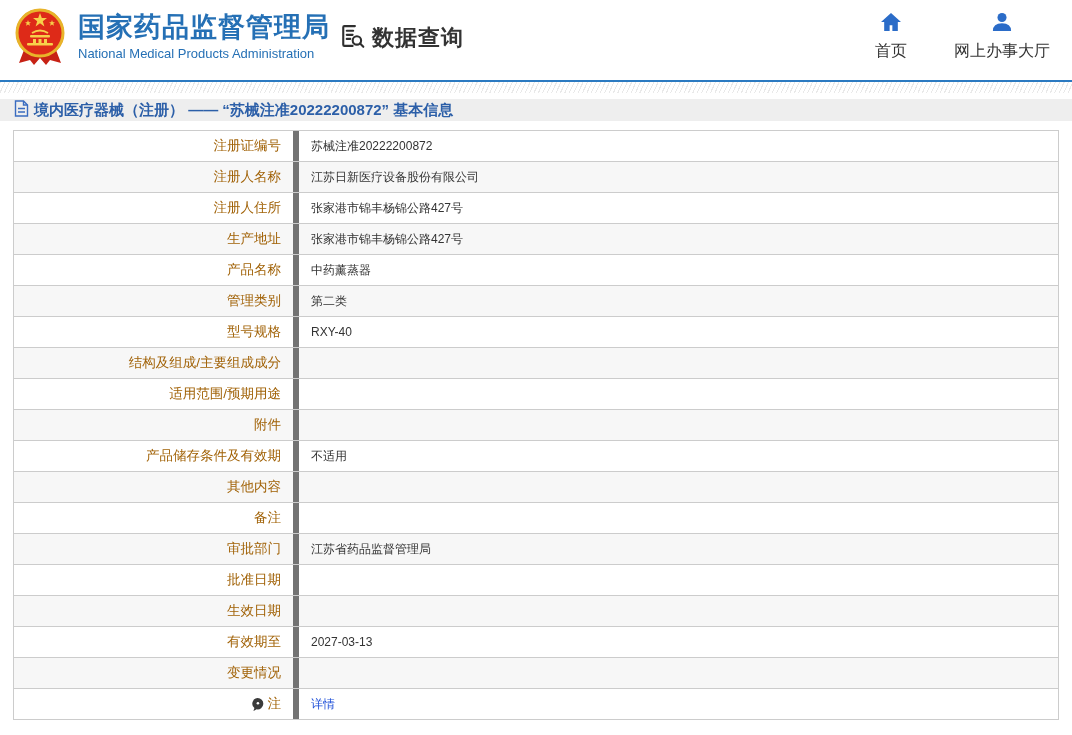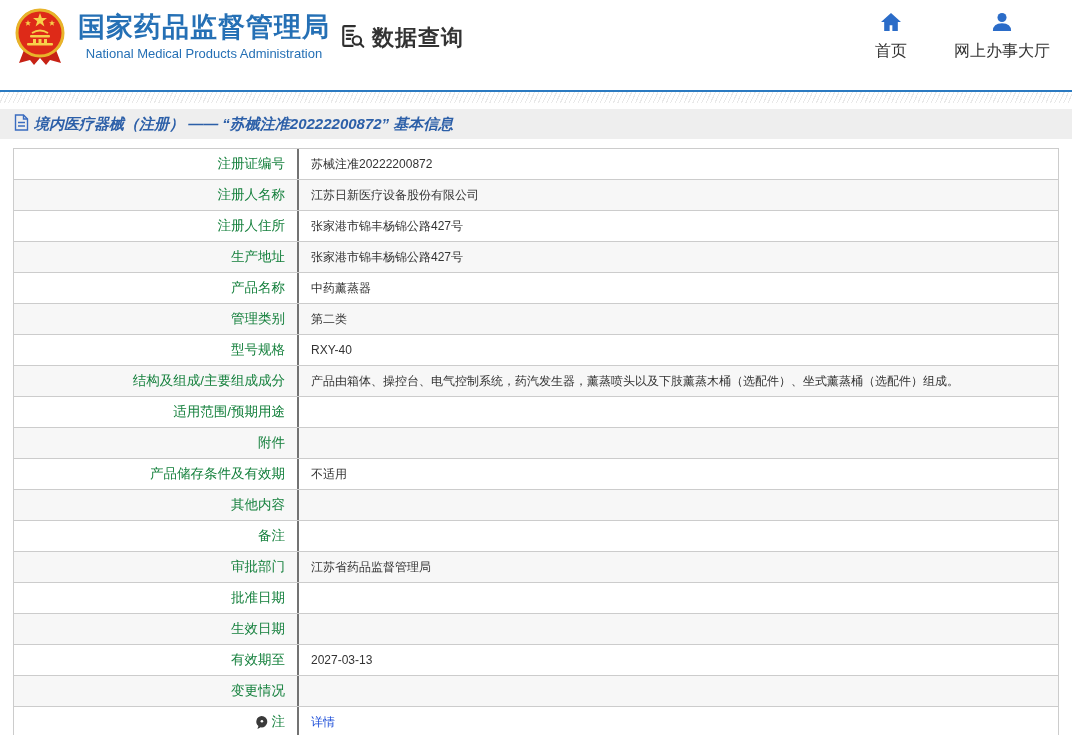--- a/index.html
+++ b/index.html
@@ -1,47 +1,47 @@
 <!DOCTYPE html>
 <html><head>
 <meta charset="utf-8">
 <style>
   * { margin: 0; padding: 0; box-sizing: border-box; }
   html,body { width: 1072px; height: 735px; overflow: hidden; background: #fff;
     font-family: "Liberation Sans", "DejaVu Sans", sans-serif; }
 
   
-  .header { position: relative; height: 90px; background: #fff; text-align: center; }
+  .header { position: relative; height: 80px; background: #fff; }
   .logo { position: absolute; left: 10px; top: 6px; width: 60px; height: 62px; cursor: pointer; }
   .org-names { position: absolute; left: 78px; top: 13px; }
   .org-zh { font-size: 27px; font-weight: bold; color: #2570b5; letter-spacing: 1px; line-height: 1.1; }
   .org-en { font-size: 13px; color: #2570b5; margin-top: 3px; }
   .data-query { position: absolute; left: 338px; top: 22px; display: flex; align-items: center; gap: 6px; cursor: pointer; }
   .data-query-label { font-size: 22px; font-weight: 700; color: #333; letter-spacing: 1px; }
   .top-nav { position: absolute; right: 22px; top: 12px; display: flex; gap: 38px; }
   .nav-item { display: flex; flex-direction: column; align-items: center; gap: 5px; cursor: pointer; min-width: 50px; }
   .nav-item .label { font-size: 16px; color: #333; white-space: nowrap; }
 
   
   .blue-line { height: 2px; background: #2b7ac1; }
   .hatch-strip { height: 11px;
     background: repeating-linear-gradient(115deg, #e9e9e9 0px, #e9e9e9 1px, #ffffff 1px, #ffffff 4px); }
   .gap-small { height: 6px; background: #fff; }
 
   
-  .breadcrumb { height: 30px; background: #eeeeee; display: flex; align-items: center;
-    padding-left: 14px; gap: 5px; font-style: italic; }
+  .breadcrumb { height: 22px; background: #eeeeee; display: flex; align-items: center;
+    padding-left: 14px; gap: 5px; }
   .breadcrumb-text { font-size: 15px; font-weight: 600; color: #2c5fa8; }
 
   
   .table-wrap { margin: 9px 13px 0 13px; border: 1px solid #ccc; border-bottom: none; }
   .row { display: flex; height: 31px; border-bottom: 1px solid #ccc; background: #fff; align-items: stretch; }
   .row:nth-child(even) { background: #f7f7f7; }
   .cell-label { width: 285px; flex: 0 0 285px; display: flex; align-items: center; justify-content: flex-end;
-    gap: 4px; padding-right: 12px; color: #15803d; font-size: 13.5px; border-right: 2px solid #737373; white-space: nowrap; }
+    gap: 4px; padding-right: 12px; color: #a16207; font-size: 13.5px; border-right: 6px solid #737373; white-space: nowrap; }
   .cell-value { flex: 1; display: flex; align-items: center; padding-left: 12px; color: #333;
     font-size: 12px; white-space: nowrap; overflow: hidden; }
   .link { color: #1d4ed8; text-decoration: none; cursor: pointer; }
 </style>
 </head>
 <body>
 
 <div class="header">
 
   <div class="logo">
@@ -139,21 +139,20 @@
   <div class="row">
     <div class="cell-label">管理类别</div>
     <div class="cell-value">第二类</div>
   </div>
   <div class="row">
     <div class="cell-label">型号规格</div>
     <div class="cell-value">RXY-40</div>
   </div>
   <div class="row">
     <div class="cell-label">结构及组成/主要组成成分</div>
-    <div class="cell-value">产品由箱体、操控台、电气控制系统，药汽发生器，薰蒸喷头以及下肢薰蒸木桶（选配件）、坐式薰蒸桶（选配件）组成。</div>
   </div>
   <div class="row">
     <div class="cell-label">适用范围/预期用途</div>
   </div>
   <div class="row">
     <div class="cell-label">附件</div>
     <div class="cell-value"></div>
   </div>
   <div class="row">
     <div class="cell-label">产品储存条件及有效期</div>

